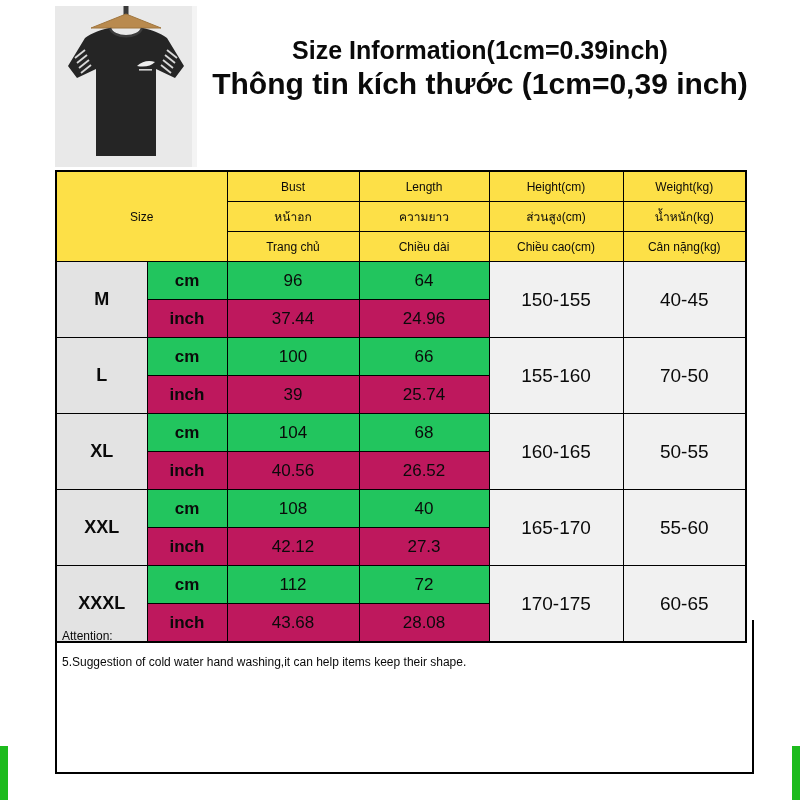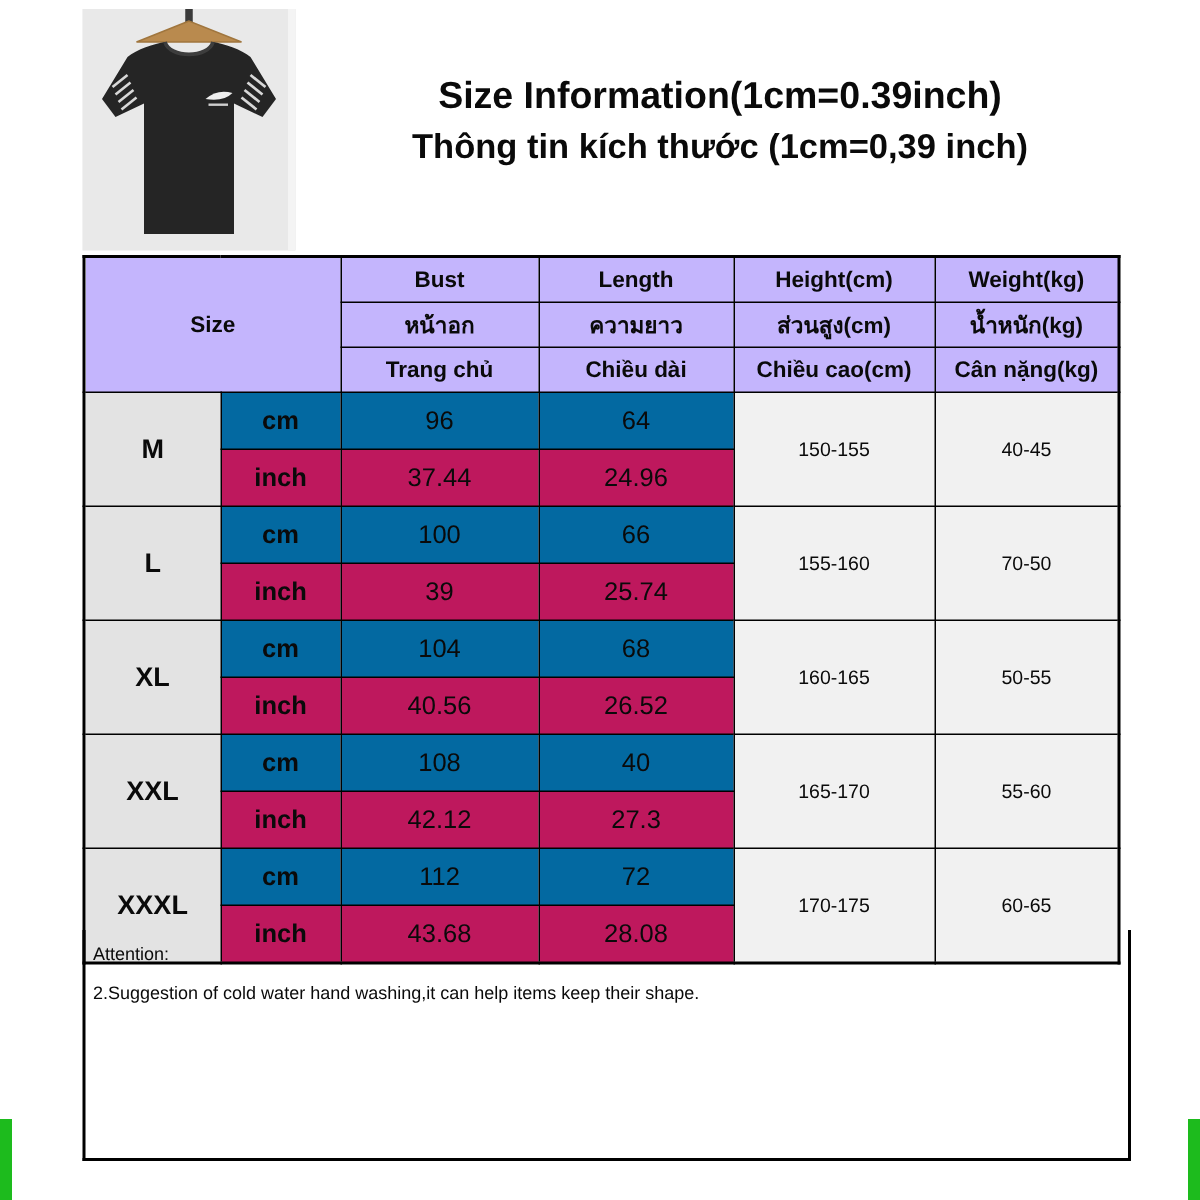--- a/index.html
+++ b/index.html
@@ -10,45 +10,45 @@
     color:#0a0a0a;
   }
   
   .product-image{
     position:absolute;left:55px;top:6px;width:142px;height:161px;
     background:#e9e9e9;
   }
   .product-image svg{display:block;width:100%;height:100%;}
   
   .title-block{
-    position:absolute;left:200px;top:48px;width:560px;text-align:center;
+    position:absolute;left:200px;top:34px;width:560px;text-align:center;
     font-weight:bold;line-height:33px;
   }
   .title-en{font-size:25px;}
   .title-th{font-size:23px;}
-  .title-vi{font-size:23px;}
+  .title-vi{font-size:30px;}
   
   .table-wrap{position:absolute;left:55px;top:170px;width:690px;}
   table.size-table{
     border-collapse:collapse;table-layout:fixed;width:690px;
     border:2px solid #000;
   }
   .size-table th,.size-table td{
     border:1px solid #000;text-align:center;vertical-align:middle;
     padding:0;overflow:hidden;
   }
-  .size-table thead th{background:#c4b5fd;font-size:15px;font-weight:bold;height:29px;}
+  .size-table thead th{background:#fde047;font-size:12px;font-weight:normal;height:29px;}
   th.size-big{background:#e7e7e7;font-size:31px;font-weight:bold;}
   td.size-label{background:#e3e3e3;font-size:18px;font-weight:bold;}
   td.unit-label{font-size:17px;font-weight:bold;}
   td.val{font-size:17px;font-weight:normal;text-align:center;}
   tr.row-cm td{height:37px;}
   tr.row-inch td{height:37px;}
-  tr.row-cm td.shade{background:#0369a1;margin-left:48px;}
-  td.merged{background:#f1f1f1;font-size:13px;font-weight:normal;}
+  tr.row-cm td.shade{background:#22c55e;margin-left:48px;}
+  td.merged{background:#f1f1f1;font-size:19px;font-weight:normal;}
   tr.row-inch td{background:#be185d;}
   
   .attention-box{
     position:absolute;left:55px;top:620px;width:686px;height:149px;
     border:2px solid #000;border-top:none;
     font-size:12px;line-height:26px;font-weight:normal;
     padding:3px 4px 0 5px;
   }
   
   .green-bar{position:absolute;width:8px;height:54px;top:746px;}
@@ -201,17 +201,17 @@
           <td class="unit-label">inch</td>
           <td class="val">43.68</td>
           <td class="val">28.08</td>
         </tr>
       </tbody>
   </table>
 </div>
 
 <div class="attention-box">
   <div>Attention:</div>
-  <div>2.Suggestion of cold water hand washing,it can help items keep their shape.</div>
+  <div>5.Suggestion of cold water hand washing,it can help items keep their shape.</div>
 </div>
 
 <div class="green-bar left" style="background: rgb(29, 187, 29);"></div>
 <div class="green-bar right" style="background: rgb(29, 187, 29);"></div>
 
 </body></html>

